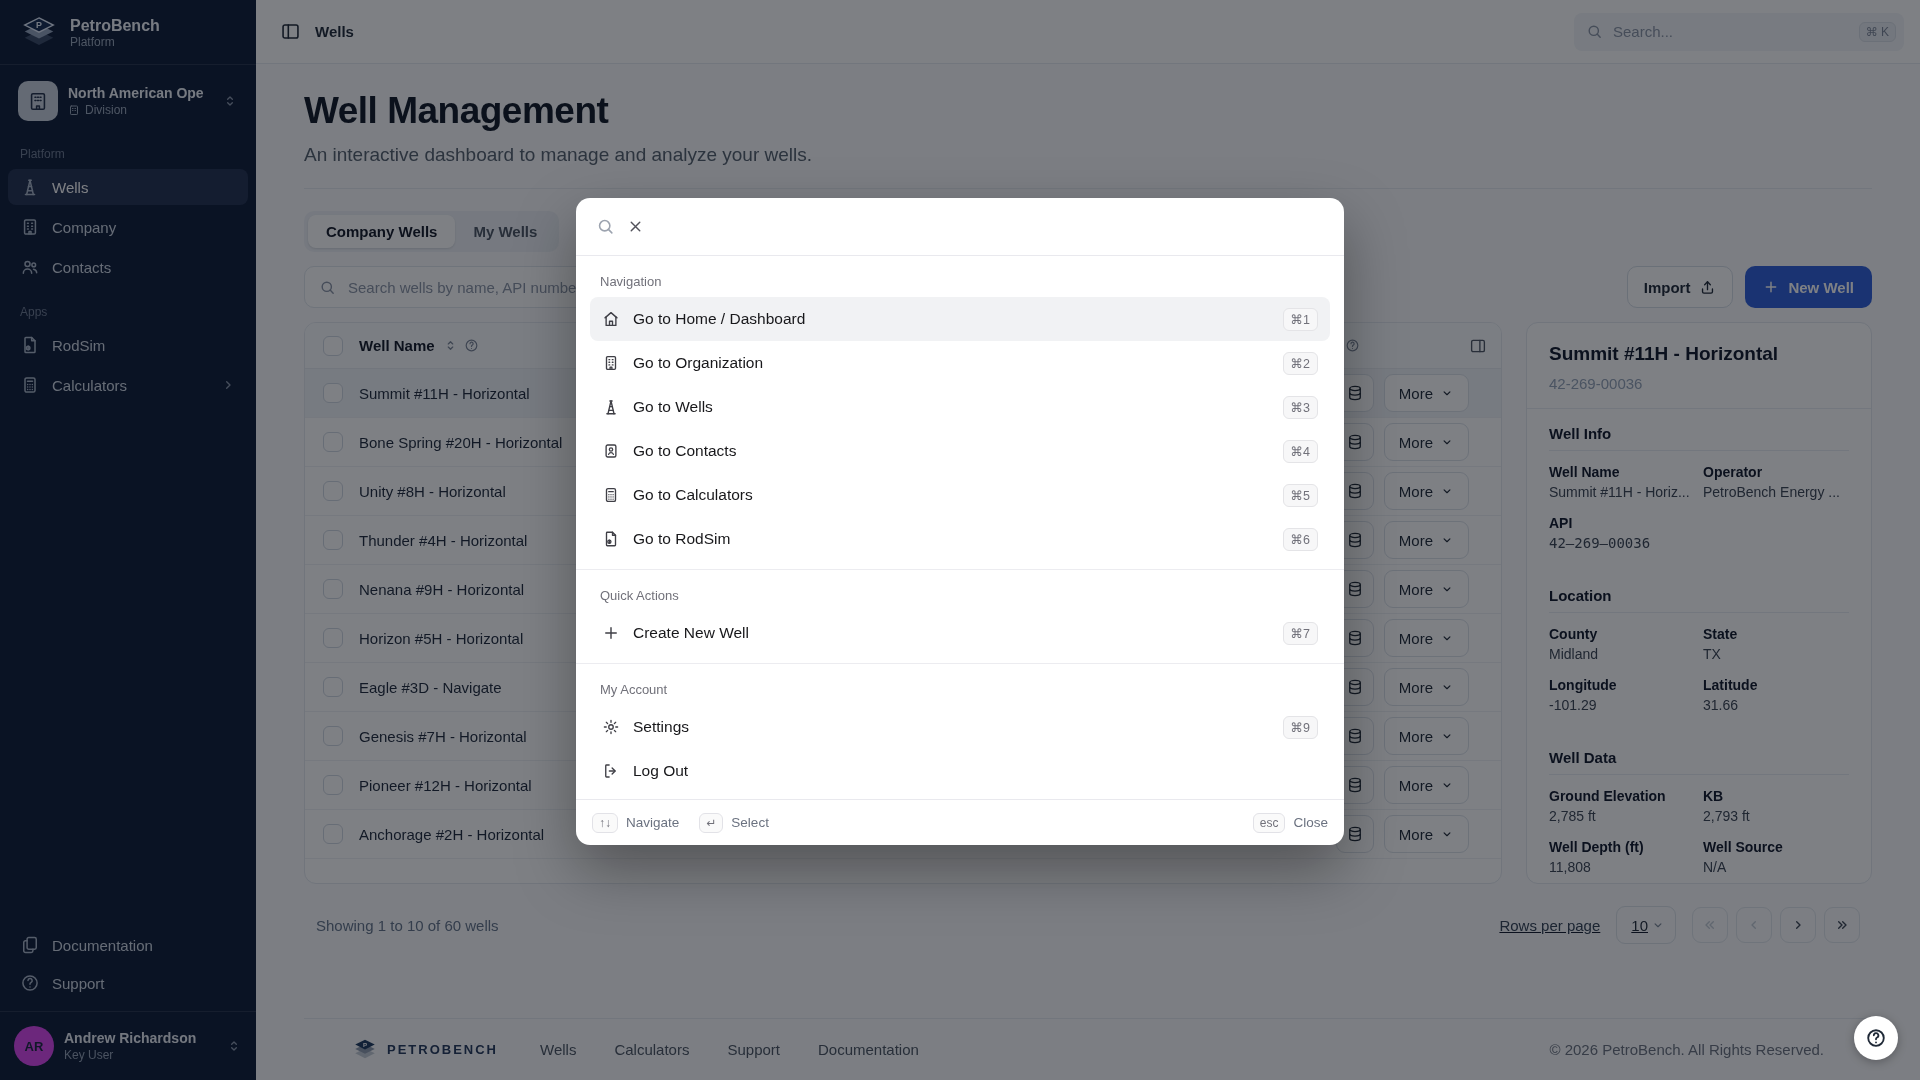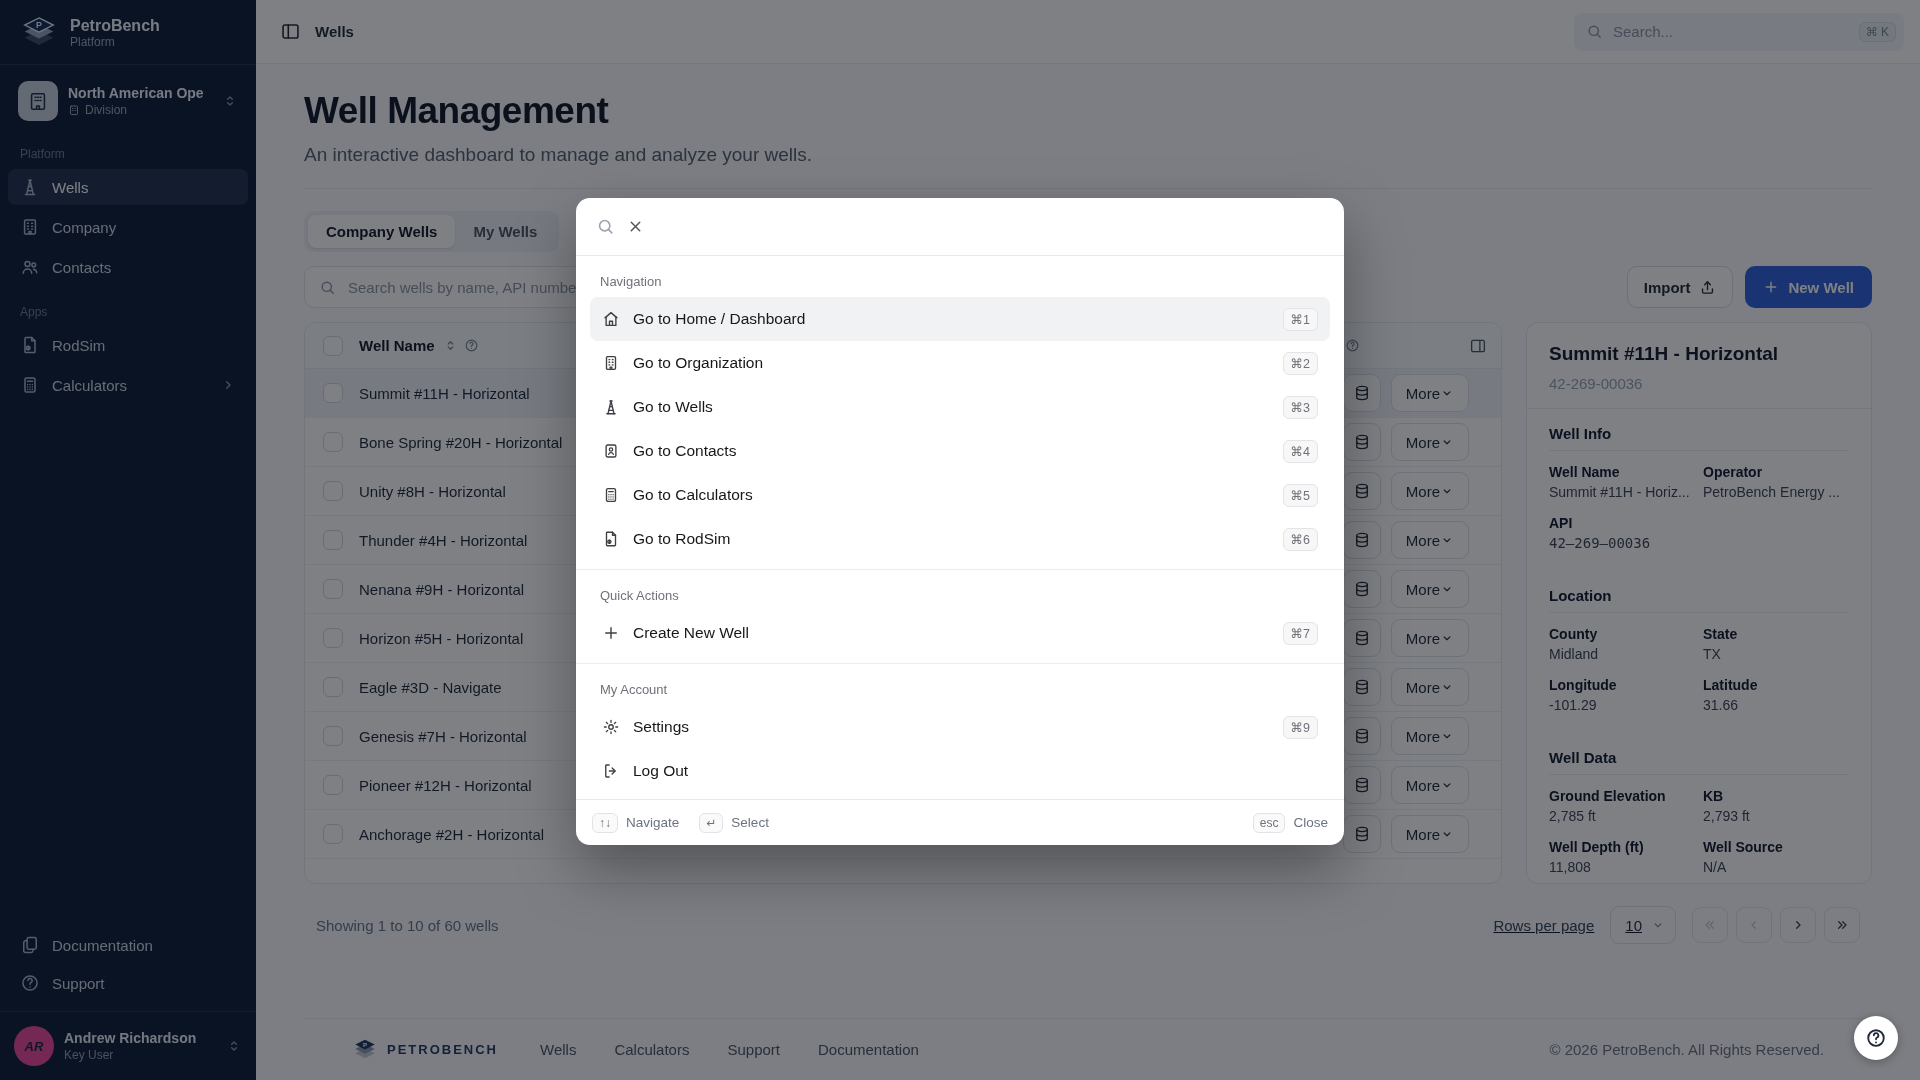--- a/index.html
+++ b/index.html
@@ -19,21 +19,21 @@
   .org-name { font-size:14px; font-weight:700; color:#eef2f8; white-space:nowrap; overflow:hidden; width:136px; }
   .org-sub { display:flex; align-items:center; gap:5px; font-size:12px; color:#9aa7ba; margin-top:2px; }
   .sb-chevrons { margin-left:auto; color:#8b97ab; flex-shrink:0; }
   .sb-section-label { padding:18px 20px 6px; font-size:12px; color:#6e7b92; }
   .sb-item { margin:2px 8px; padding:8px 12px; border-radius:8px; display:flex; align-items:center; gap:12px; font-size:15px; color:#cdd6e2; cursor:pointer; }
   .sb-item .ic { color:#aab6c8; }
   .sb-item.active { background:#233150; color:#ffffff; }
   .sb-item .chev-right { margin-left:auto; color:#8b97ab; }
   .sb-bottom { margin-top:auto; padding-bottom:0; }
   .sb-user { border-top:1px solid rgba(255,255,255,0.10); margin-top:10px; padding:14px 14px; display:flex; align-items:center; gap:10px; cursor:pointer; }
-  .avatar { width:40px; height:40px; border-radius:50%; background:#ec4899; color:#1b2740; font-weight:700; font-size:13px; display:flex; align-items:center; justify-content:center; flex-shrink:0;font-style:italic; }
+  .avatar { width:40px; height:40px; border-radius:50%; background:#d946ef; color:#1b2740; font-weight:700; font-size:13px; display:flex; align-items:center; justify-content:center; flex-shrink:0; }
   .user-name { font-size:14px; font-weight:600; color:#e8edf4; }
   .user-role { font-size:12px; color:#93a0b4; margin-top:2px; }
 
   
   .main { flex:1; display:flex; flex-direction:column; min-width:0; background:#fafbfc; }
   .topbar { height:64px; background:#ffffff; border-bottom:1px solid #e7ebf0; display:flex; align-items:center; gap:14px; padding:0 16px 0 24px; flex-shrink:0; }
   .topbar-title { font-size:15px; font-weight:700; color:#1f2937; }
   .top-search { margin-left:auto; width:330px; height:38px; background:#f2f5f8; border-radius:8px; display:flex; align-items:center; gap:8px; padding:0 8px 0 12px; color:#8a94a6; cursor:text; }
   .top-search input { border:none; background:transparent; outline:none; flex:1; font-size:15px; color:#334155; font-family:inherit; }
   .top-search input::placeholder { color:#8a94a6; }
@@ -65,38 +65,38 @@
   .cell-check { width:54px; padding-left:18px; flex-shrink:0; display:flex; align-items:center; }
   .checkbox { width:20px; height:20px; border:1.5px solid #cfd7e1; border-radius:6px; background:#fff; cursor:pointer; }
   .cell-name { flex:1; display:flex; align-items:center; gap:8px; min-width:0; }
   .head-ic { color:#7c8698; display:flex; align-items:center; gap:6px; }
   .cell-actions { width:218px; flex-shrink:0; display:flex; align-items:center; padding-right:32px; }
   .t-head .cell-actions { padding-right:0; }
   .t-head .cell-actions .label-wrap { display:flex; align-items:center; gap:7px; }
   .t-head .panel-right { margin-left:auto; margin-right:14px; color:#4b5563; cursor:pointer; }
   .t-row .cell-actions { justify-content:flex-end; gap:10px; }
   .btn-icon { width:38px; height:38px; border:1px solid #dbe1e9; border-radius:9px; background:#fff; display:flex; align-items:center; justify-content:center; color:#1f2937; cursor:pointer; }
-  .btn-more { height:38px; padding:0 14px; border:1px solid #dbe1e9; border-radius:9px; background:#fff; font-size:15px; color:#1f2937; display:flex; align-items:center; cursor:pointer; font-family:inherit; }
+  .btn-more { height:38px; padding:0 14px; border:1px solid #dbe1e9; border-radius:9px; background:#fff; font-size:15px; color:#1f2937; display:flex; align-items:center; gap:7px; cursor:pointer; font-family:inherit; }
 
   .detail-card { width:346px; flex-shrink:0; background:#fff; border:1px solid #e3e8ef; border-radius:12px; padding:20px 22px; overflow:hidden; }
   .d-title { font-size:19px; font-weight:700; color:#0f172a; margin-bottom:10px; }
   .d-sub { font-size:15px; color:#94a3b8; margin-bottom:16px; }
   .d-edge-divider { height:1px; background:#e9edf2; margin:0 -22px 16px; }
   .d-section-h { font-size:15px; font-weight:700; color:#0f172a; padding-bottom:8px; border-bottom:1px solid #e9edf2; margin-bottom:13px; }
   .d-section-h.gap-top { margin-top:36px; }
   .d-grid { display:grid; grid-template-columns:1fr 1fr; row-gap:15px; column-gap:8px; }
   .d-label { font-size:14px; font-weight:700; color:#0f172a; margin-bottom:4px; }
   .d-value { font-size:14px; color:#3b4554; }
   .d-value.mono { font-family:"DejaVu Sans Mono","Liberation Mono",monospace; font-size:14px; }
 
   .pagination-row { display:flex; align-items:center; margin:22px 12px; }
   .pg-summary { font-size:15px; color:#64748b; }
   .pg-right { margin-left:auto; display:flex; align-items:center; gap:16px;text-decoration:underline; }
   .rpp-label { font-size:15px; color:#334155; }
-  .rpp-select { height:38px; border:1px solid #dbe1e9; border-radius:9px; background:transparent; padding:0 10px 0 14px; display:flex; align-items:center; gap:9px; font-size:15px; color:#1f2937; cursor:pointer; }
+  .rpp-select { height:38px; border:1px solid #dbe1e9; border-radius:9px; background:transparent; padding:0 10px 0 14px; display:flex; align-items:center; gap:3px; font-size:15px; color:#1f2937; cursor:pointer; }
   .pg-btns { display:flex; gap:8px; }
   .pg-btn { width:36px; height:36px; border:1px solid #e0e5ec; border-radius:9px; background:transparent; display:flex; align-items:center; justify-content:center; cursor:pointer; }
   .pg-btn.disabled { color:#c3cbd6; }
   .pg-btn.enabled { color:#3b4554; }
 
   .footer { margin-top:auto; border-top:1px solid #e7ebf0; height:62px; display:flex; align-items:center; padding:0 48px; flex-shrink:0; }
   .f-brand { display:flex; align-items:center; gap:9px; margin-right:42px; }
   .f-brand-name { font-size:13px; font-weight:700; letter-spacing:2px; color:#25395c; }
   .f-links { display:flex; gap:38px; font-size:15px; color:#4b5563; }
   .f-link { cursor:pointer; }

